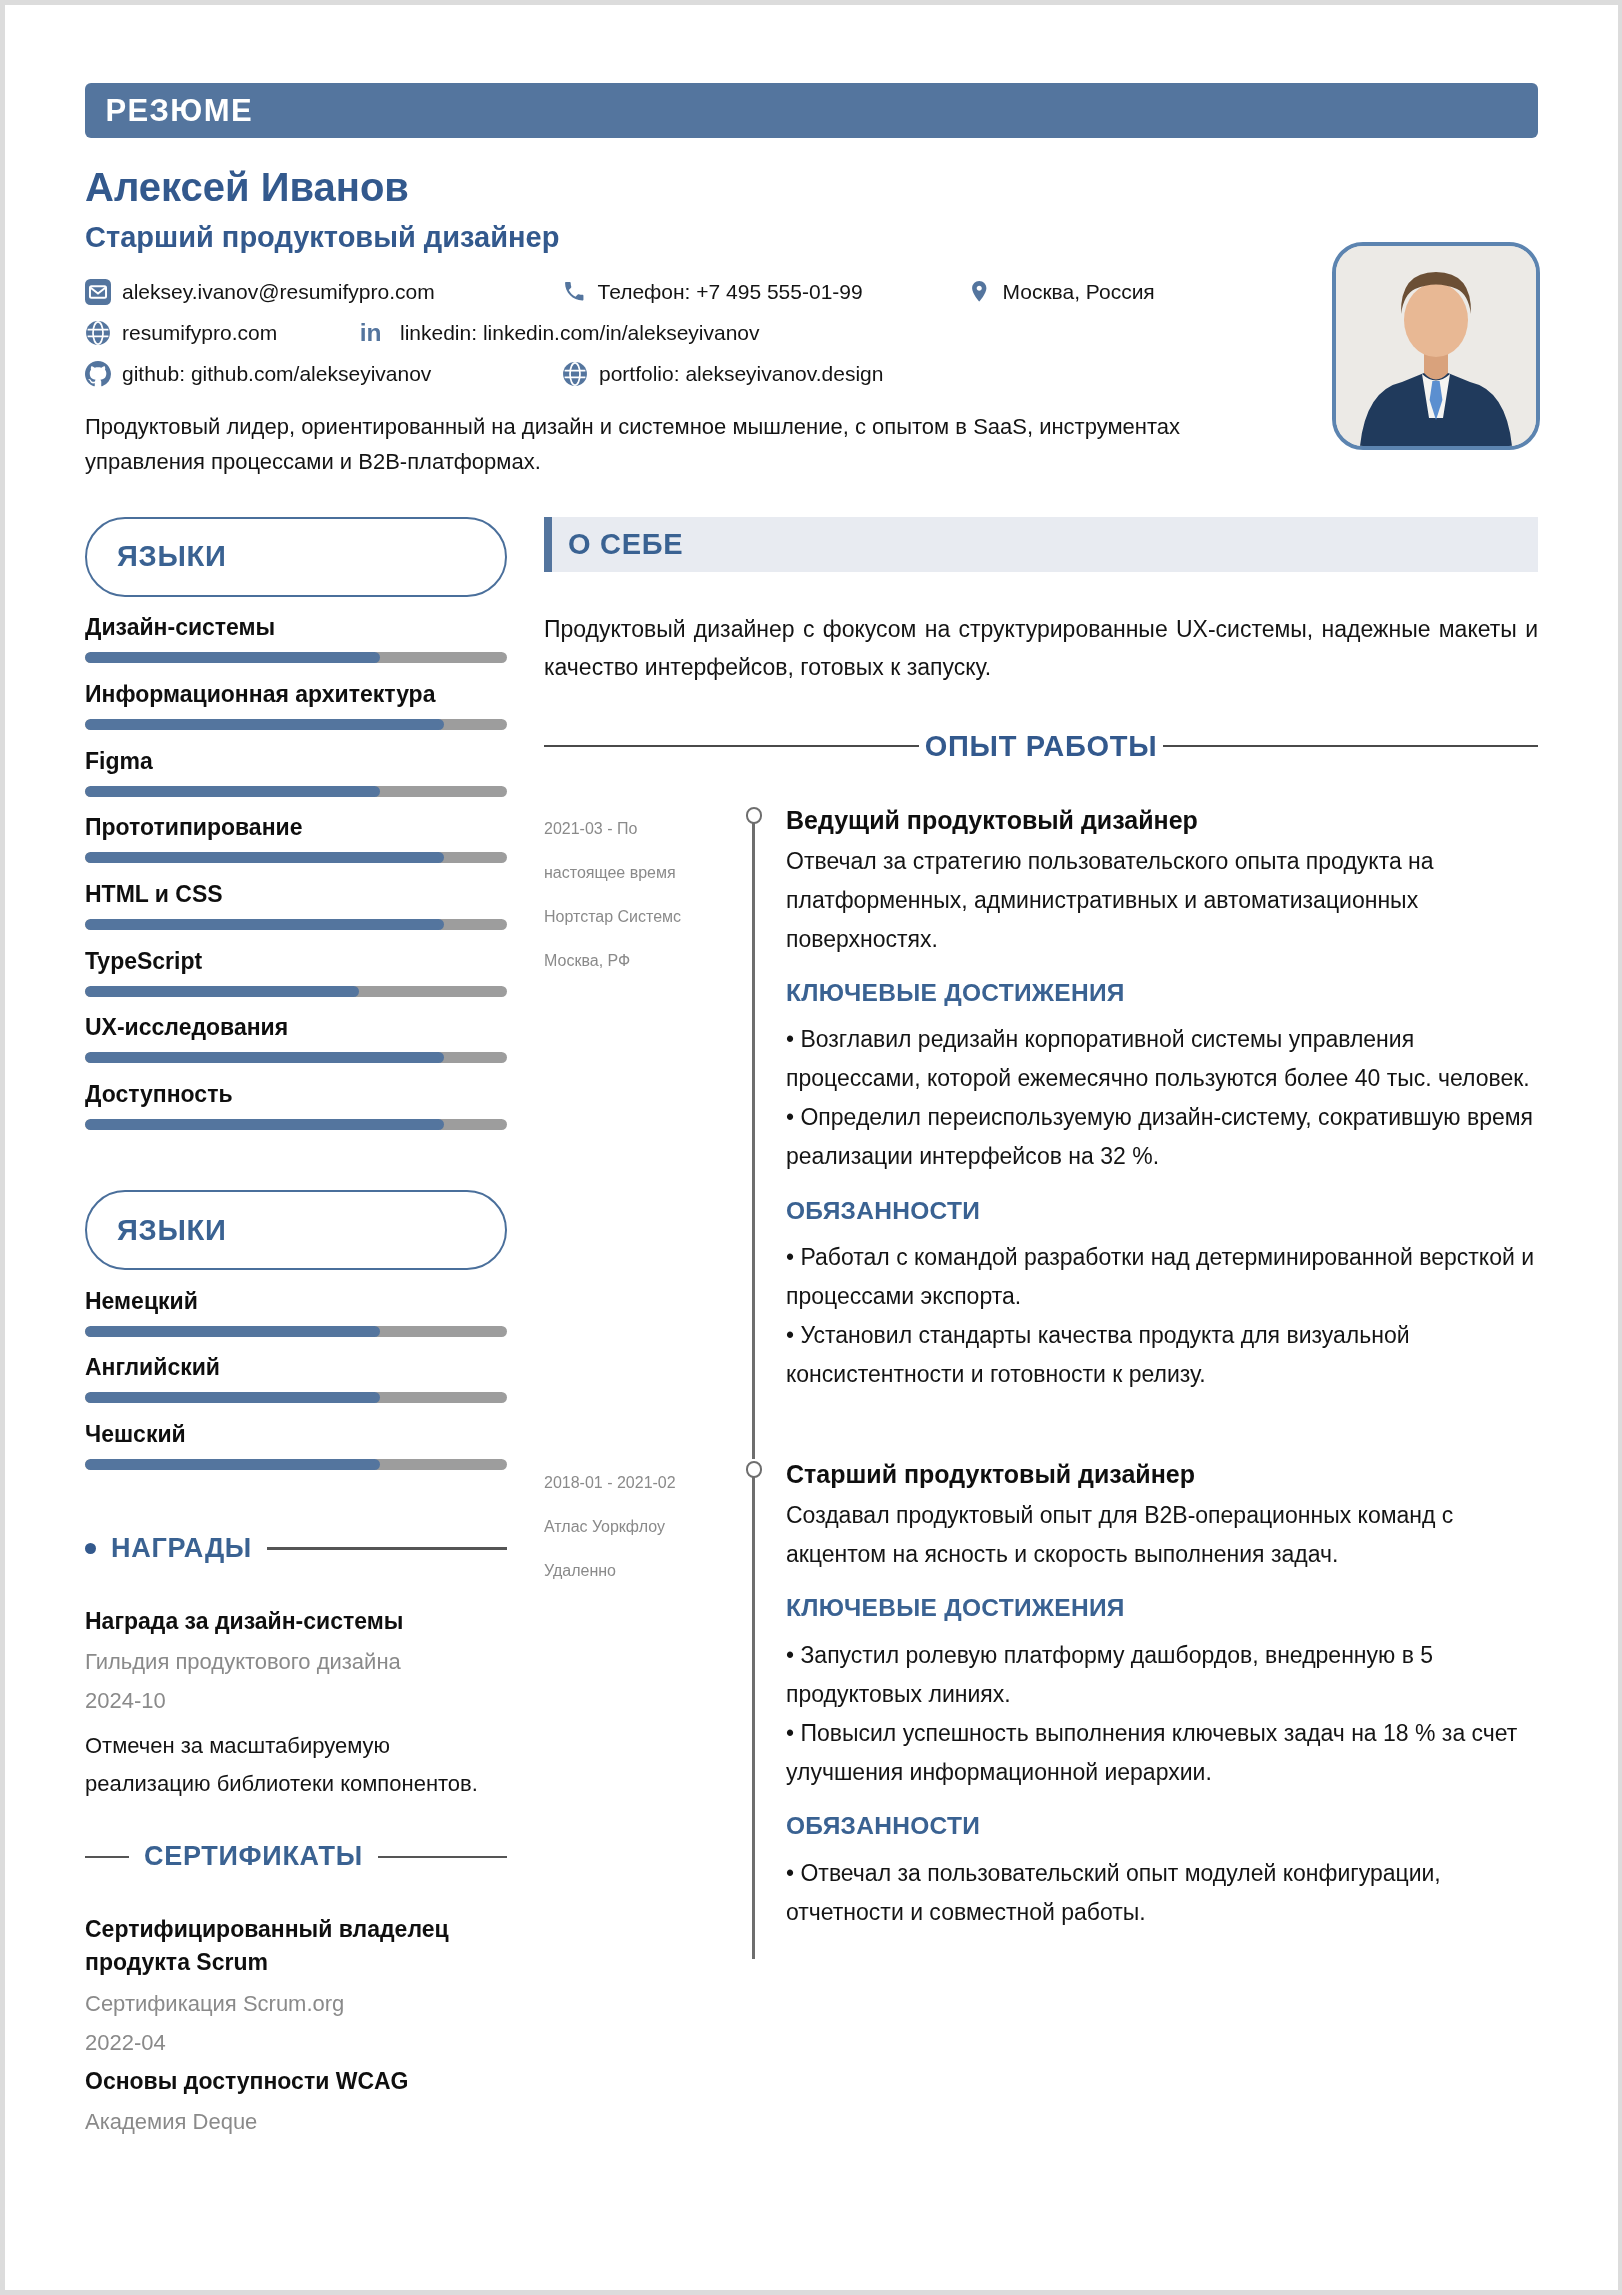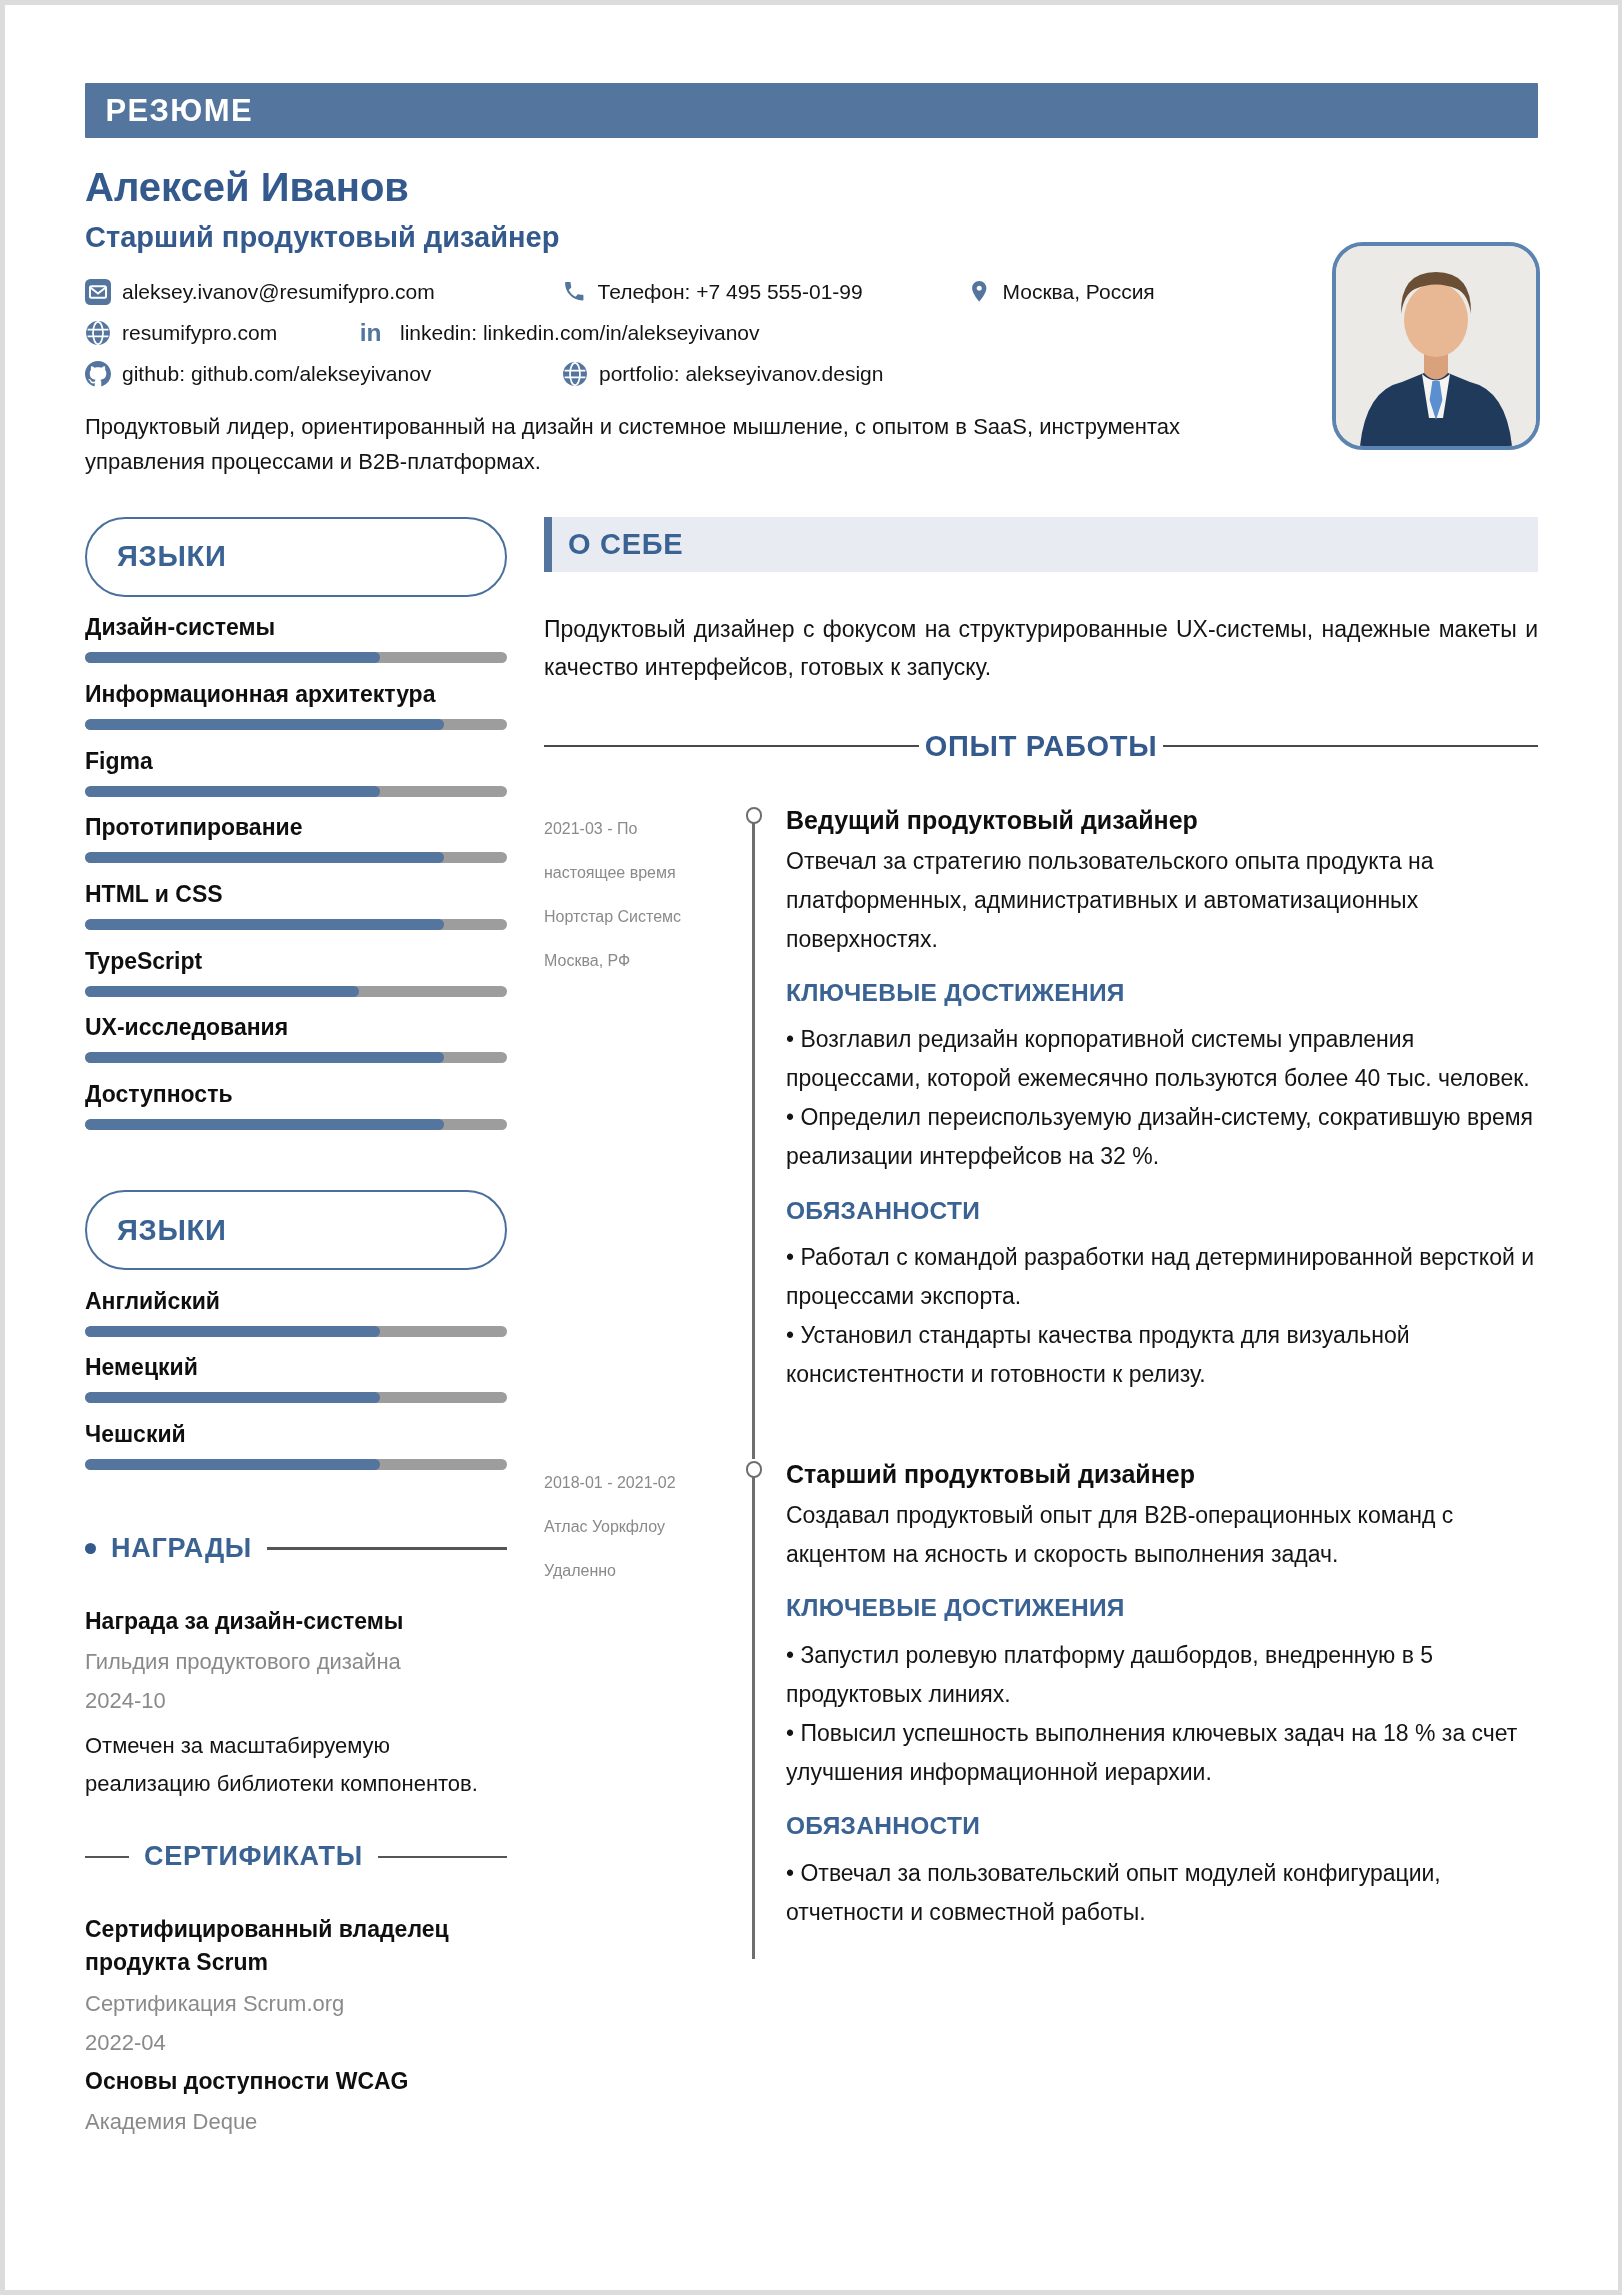--- a/index.html
+++ b/index.html
@@ -10,21 +10,21 @@
     position:relative;
     width:1623px; height:2295px;
     background:#ffffff;
     border:5.5px solid #dcdcdc;
     padding:78px 80px 0 80px;
     overflow:hidden;
   }
 
   
   .resume-banner {
-    height:55px; background:#54759e; border-radius:1px;
+    height:55px; background:#54759e; border-radius:6px;
     display:flex; align-items:center; padding-left:20.4px;
     color:#ffffff; font-size:31px; font-weight:bold; letter-spacing:1.4px;
   }
 
   .name { margin-top:27px; font-size:40px; font-weight:bold; color:#33598d; }
   .headline { margin-top:11px; font-size:29px; font-weight:bold; color:#33598d; }
 
   
   .contacts { margin-top:24.5px; display:flex; flex-direction:column; gap:15px; }
   .c-row { display:flex; align-items:center; }
@@ -266,27 +266,27 @@
               <div class="meter-fill" style="width: 85%;"></div>
             </div>
           </div>
         </div>
 
       <div class="pill langs">
         <span>ЯЗЫКИ</span>
       </div>
       <div id="languages-list">
           <div class="meter-item">
+            <div class="meter-label">Немецкий</div>
+            <div class="meter-track">
+              <div class="meter-fill" style="width: 70%;"></div>
+            </div>
+          </div>
+          <div class="meter-item">
             <div class="meter-label">Английский</div>
-            <div class="meter-track">
-              <div class="meter-fill" style="width: 70%;"></div>
-            </div>
-          </div>
-          <div class="meter-item">
-            <div class="meter-label">Немецкий</div>
             <div class="meter-track">
               <div class="meter-fill" style="width: 70%;"></div>
             </div>
           </div>
           <div class="meter-item">
             <div class="meter-label">Чешский</div>
             <div class="meter-track">
               <div class="meter-fill" style="width: 70%;"></div>
             </div>
           </div>

